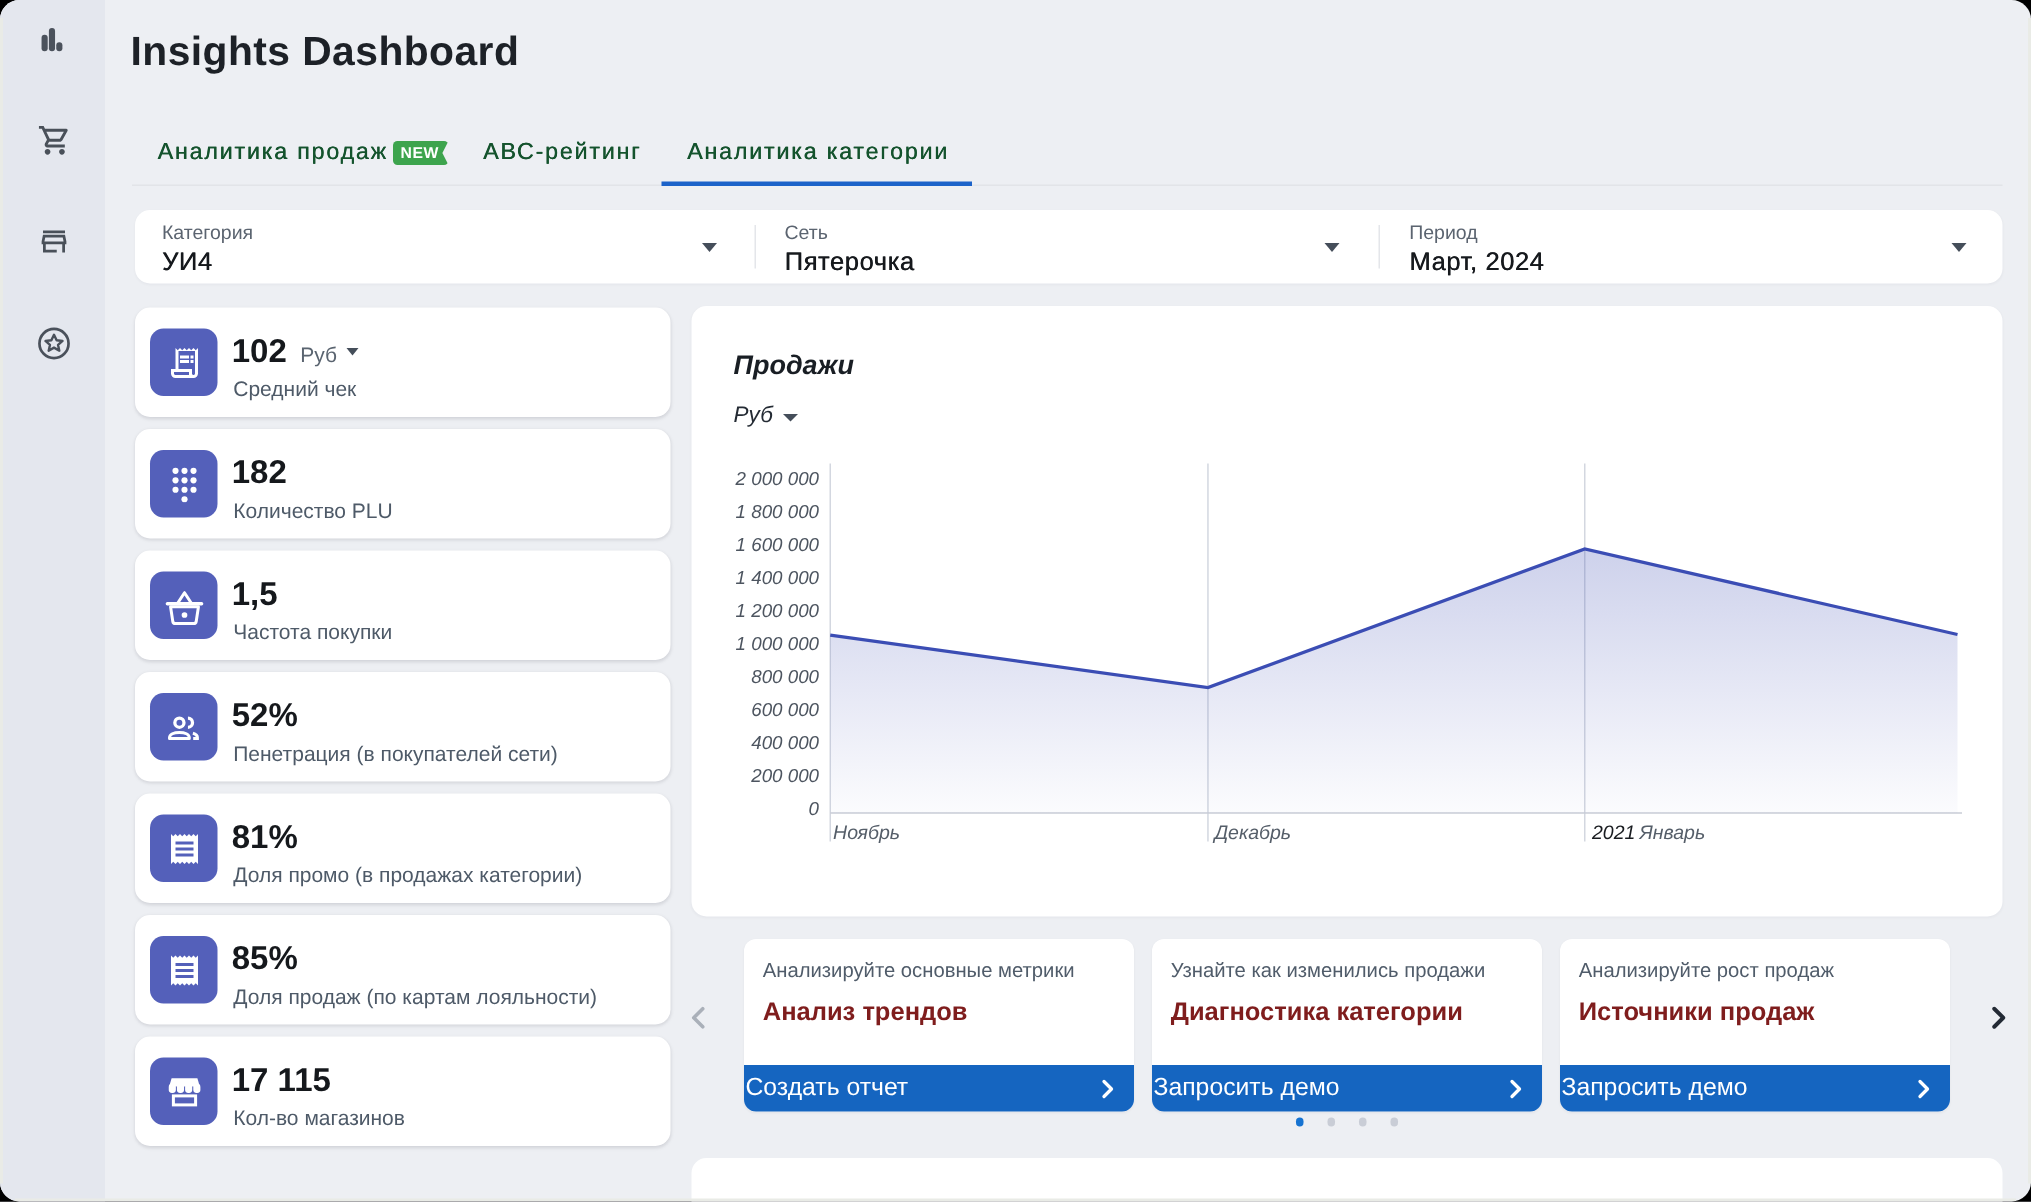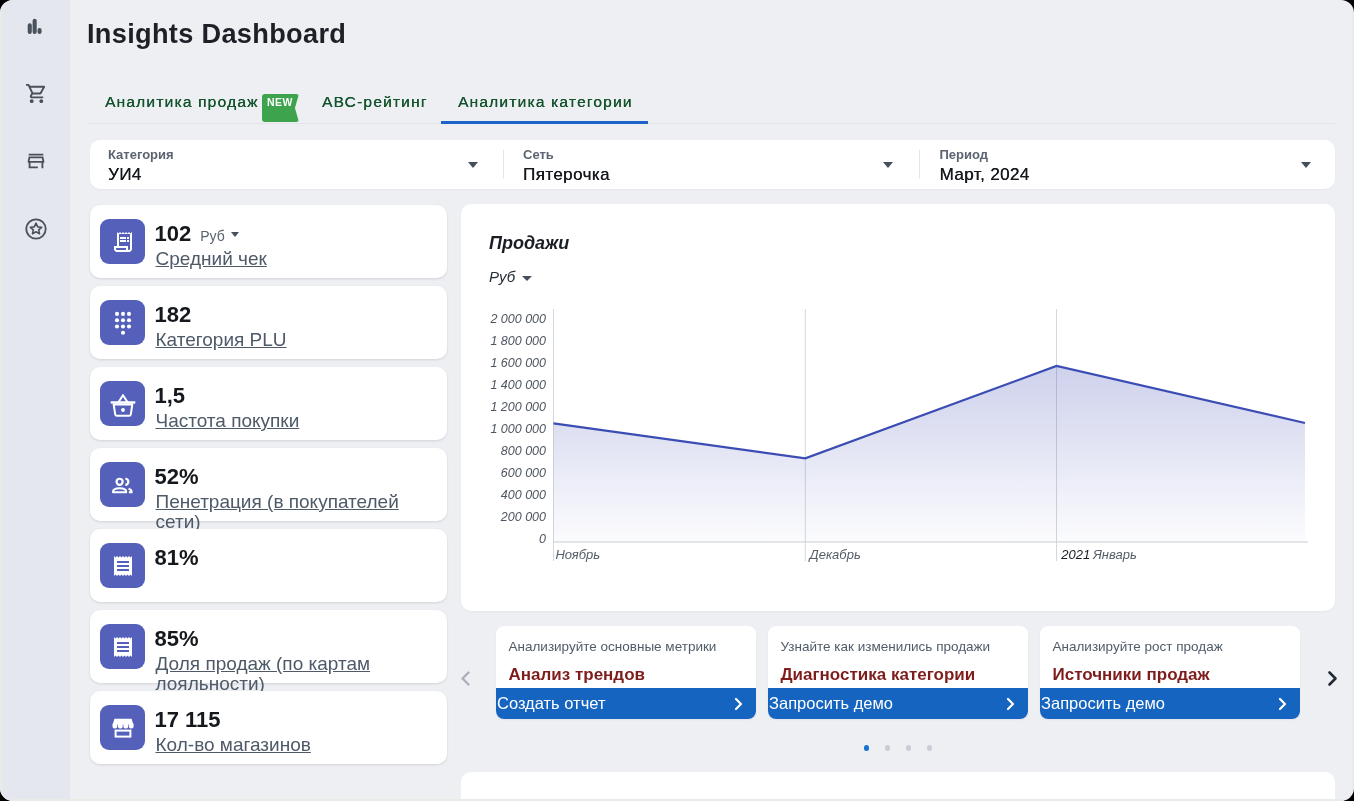--- a/index.html
+++ b/index.html
@@ -5,42 +5,42 @@
   * { margin:0; padding:0; box-sizing:border-box; }
   html,body { width:1354px; height:801px; background:#000; font-family:"Liberation Sans", sans-serif; }
   .app { position:absolute; left:0; top:0; width:1354px; height:801px; border-radius:13px; overflow:hidden; background:#edeff3; }
   .sidebar { position:absolute; left:0; top:0; width:70px; height:801px; background:#e4e7ee; }
   .sideicon { position:absolute; left:25px; }
   h1 { position:absolute; left:87px; top:20px; font-size:27.2px; line-height:1; font-weight:700; color:#1d2127; letter-spacing:0.3px; }
   
   .tabline { position:absolute; left:88px; top:122.5px; width:1247px; height:1px; background:#e2e4e8; }
   .tab { position:absolute; top:93px; font-size:15.5px; color:#14532d; font-weight:400; letter-spacing:1.2px; text-shadow:0.25px 0 0 currentColor; }
   .underline { position:absolute; left:440.5px; top:120.5px; width:207px; height:3px; background:#1c63c9; }
-  .newbadge { position:absolute; left:262px; top:94px; width:37px; height:28px; background:#3da44d; color:#fff; font-size:10.5px; font-weight:700; line-height:17px; padding-left:5px; letter-spacing:0.4px;
+  .newbadge { position:absolute; left:262px; top:94px; width:37px; height:16px; background:#3da44d; color:#fff; font-size:10.5px; font-weight:700; line-height:17px; padding-left:5px; letter-spacing:0.4px;
     border-radius:3px; clip-path: polygon(0 0, 100% 0, 89% 50%, 100% 100%, 0 100%); }
   
   .filter { position:absolute; left:90px; top:140px; width:1245px; height:49px; background:#fff; border-radius:10px; box-shadow:0 1px 2px rgba(20,25,40,0.04); }
   .fcol { position:absolute; top:0; height:49px; }
-  .flabel { position:absolute; left:18px; top:7px; font-size:13px; color:#5b6470;font-weight:bold; }
+  .flabel { position:absolute; left:18px; top:7px; font-size:13px; color:#5b6470; }
   .fvalue { position:absolute; left:18px; top:24.5px; font-size:17px; letter-spacing:0.4px; color:#16191d; white-space:nowrap; text-shadow:0.3px 0 0 currentColor; }
   .fdiv { position:absolute; top:10px; width:1px; height:29px; background:#e4e6ea; }
   .caret { position:absolute; width:0; height:0; border-left:5.5px solid transparent; border-right:5.5px solid transparent; border-top:6px solid #454e5a; }
   
   .mcard { position:absolute; left:90px; width:357px; height:73px; background:#fff; border-radius:10px; box-shadow:0 1px 3px rgba(20,25,40,0.08),0 1px 2px rgba(20,25,40,0.05); }
   .micon { position:absolute; left:10px; top:14px; width:45px; height:45px; background:#5460ba; border-radius:9px; }
   .micon svg { position:absolute; left:10.5px; top:10.5px; }
   .mval { position:absolute; left:64.5px; top:15.5px; font-size:22px; font-weight:700; color:#15181c; line-height:26px; }
-  .mlab { position:absolute; left:65.5px; top:44px; font-size:19px; color:#4e5a68; line-height:20px;text-decoration:underline; }
+  .mlab { position:absolute; left:65.5px; top:44px; font-size:14px; color:#4e5a68; line-height:20px; }
   .mrub { font-size:14px; color:#5a6470; font-weight:400; margin-left:9px; }
   
   .chart-card { position:absolute; left:461px; top:204px; width:874px; height:407px; background:#fff; border-radius:10px; box-shadow:0 1px 2px rgba(20,25,40,0.04);font-style:italic; }
   .ctitle { position:absolute; left:28px; top:29px; font-size:18px; font-weight:700; color:#191e24; }
   .crub { position:absolute; left:28px; top:64px; font-size:15px; color:#242b34; }
   
-  .promo { position:absolute; top:626px; width:259.5px; height:93px; background:#fff; border-radius:8px; box-shadow:0 1px 2px rgba(20,25,40,0.05); }
+  .promo { position:absolute; top:626px; width:259.5px; height:115px; background:#fff; border-radius:8px; box-shadow:0 1px 2px rgba(20,25,40,0.05); }
   .psmall2 { position:absolute; left:12.5px; top:13px; font-size:13.5px; color:#505c6a; }
   .ptitle { position:absolute; left:12.5px; top:39px; font-size:17px; font-weight:700; color:#7f1d1d; }
   .pbtn { position:absolute; left:0; bottom:0; width:100%; height:31.5px; background:#1565c0; border-radius:0 0 8px 8px; color:#fff; font-size:16.5px; line-height:31px; padding-left:1px; }
   .dot { position:absolute; top:745px; width:5.6px; height:5.6px; border-radius:50%; background:#c9cdd6; }
   
   .bottom-card { position:absolute; left:461px; top:772px; width:874px; height:40px; background:#fff; border-radius:10px; }
   .edge { position:absolute; background:#e9ebe6; z-index:60; }
 </style>
 </head>
 <body>
@@ -120,21 +120,21 @@
             <circle cx="12" cy="9.2" r="2.05"></circle>
             <circle cx="18" cy="9.2" r="2.05"></circle>
         <circle cx="6" cy="15.5" r="2.05"></circle>
             <circle cx="12" cy="15.5" r="2.05"></circle>
             <circle cx="18" cy="15.5" r="2.05"></circle>
         <circle cx="12" cy="21.8" r="2.05"></circle>
       </g>
         </svg>
     </div>
     <div class="mval">182</div>
-    <div class="mlab">Категория PLU</div>
+    <div class="mlab">Количество PLU</div>
   </div>
   <div class="mcard" style="top:367px">
     <div class="micon">
       <svg style="left:9.5px;top:10px" width="26" height="26" viewBox="0 0 26 26">
         <path d="M13 4.2 L8.4 11.2 M13 4.2 L17.6 11.2" stroke="#fff" stroke-width="2" fill="none" stroke-linecap="round"></path>
         <path d="M1.6 11.5 H24.4" stroke="#fff" stroke-width="2.3" fill="none" stroke-linecap="round"></path>
         <path d="M3.7 13.5 L5.2 23.3 Q5.4 24.7 6.9 24.7 H19.1 Q20.6 24.7 20.8 23.3 L22.3 13.5 Z" fill="none" stroke="#fff" stroke-width="2" stroke-linejoin="round"></path>
         <circle cx="13" cy="19" r="1.9" fill="#fff"></circle>
       </svg>
     </div>
@@ -153,20 +153,21 @@
     <div class="mval">52%</div>
     <div class="mlab">Пенетрация (в покупателей сети)</div>
   </div>
   <div class="mcard" style="top:529px">
     <div class="micon">
       <svg width="24" height="24" viewBox="0 0 24 24">
           <path fill="#fff" fill-rule="evenodd" d="M3 22l1.5-1.5L6 22l1.5-1.5L9 22l1.5-1.5L12 22l1.5-1.5L15 22l1.5-1.5L18 22l1.5-1.5L21 22V2l-1.5 1.5L18 2l-1.5 1.5L15 2l-1.5 1.5L12 2l-1.5 1.5L9 2 7.5 3.5 6 2 4.5 3.5 3 2v20zM18 17H6v-2h12v2zm0-4H6v-2h12v2zm0-4H6V7h12v2z"></path>
         </svg>
     </div>
     <div class="mval">81%</div>
+    <div class="mlab">Доля промо (в продажах категории)</div>
   </div>
   <div class="mcard" style="top:610px">
     <div class="micon">
       <svg width="24" height="24" viewBox="0 0 24 24">
           <path fill="#fff" fill-rule="evenodd" d="M3 22l1.5-1.5L6 22l1.5-1.5L9 22l1.5-1.5L12 22l1.5-1.5L15 22l1.5-1.5L18 22l1.5-1.5L21 22V2l-1.5 1.5L18 2l-1.5 1.5L15 2l-1.5 1.5L12 2l-1.5 1.5L9 2 7.5 3.5 6 2 4.5 3.5 3 2v20zM18 17H6v-2h12v2zm0-4H6v-2h12v2zm0-4H6V7h12v2z"></path>
         </svg>
     </div>
     <div class="mval">85%</div>
     <div class="mlab">Доля продаж (по картам лояльности)</div>
   </div>

